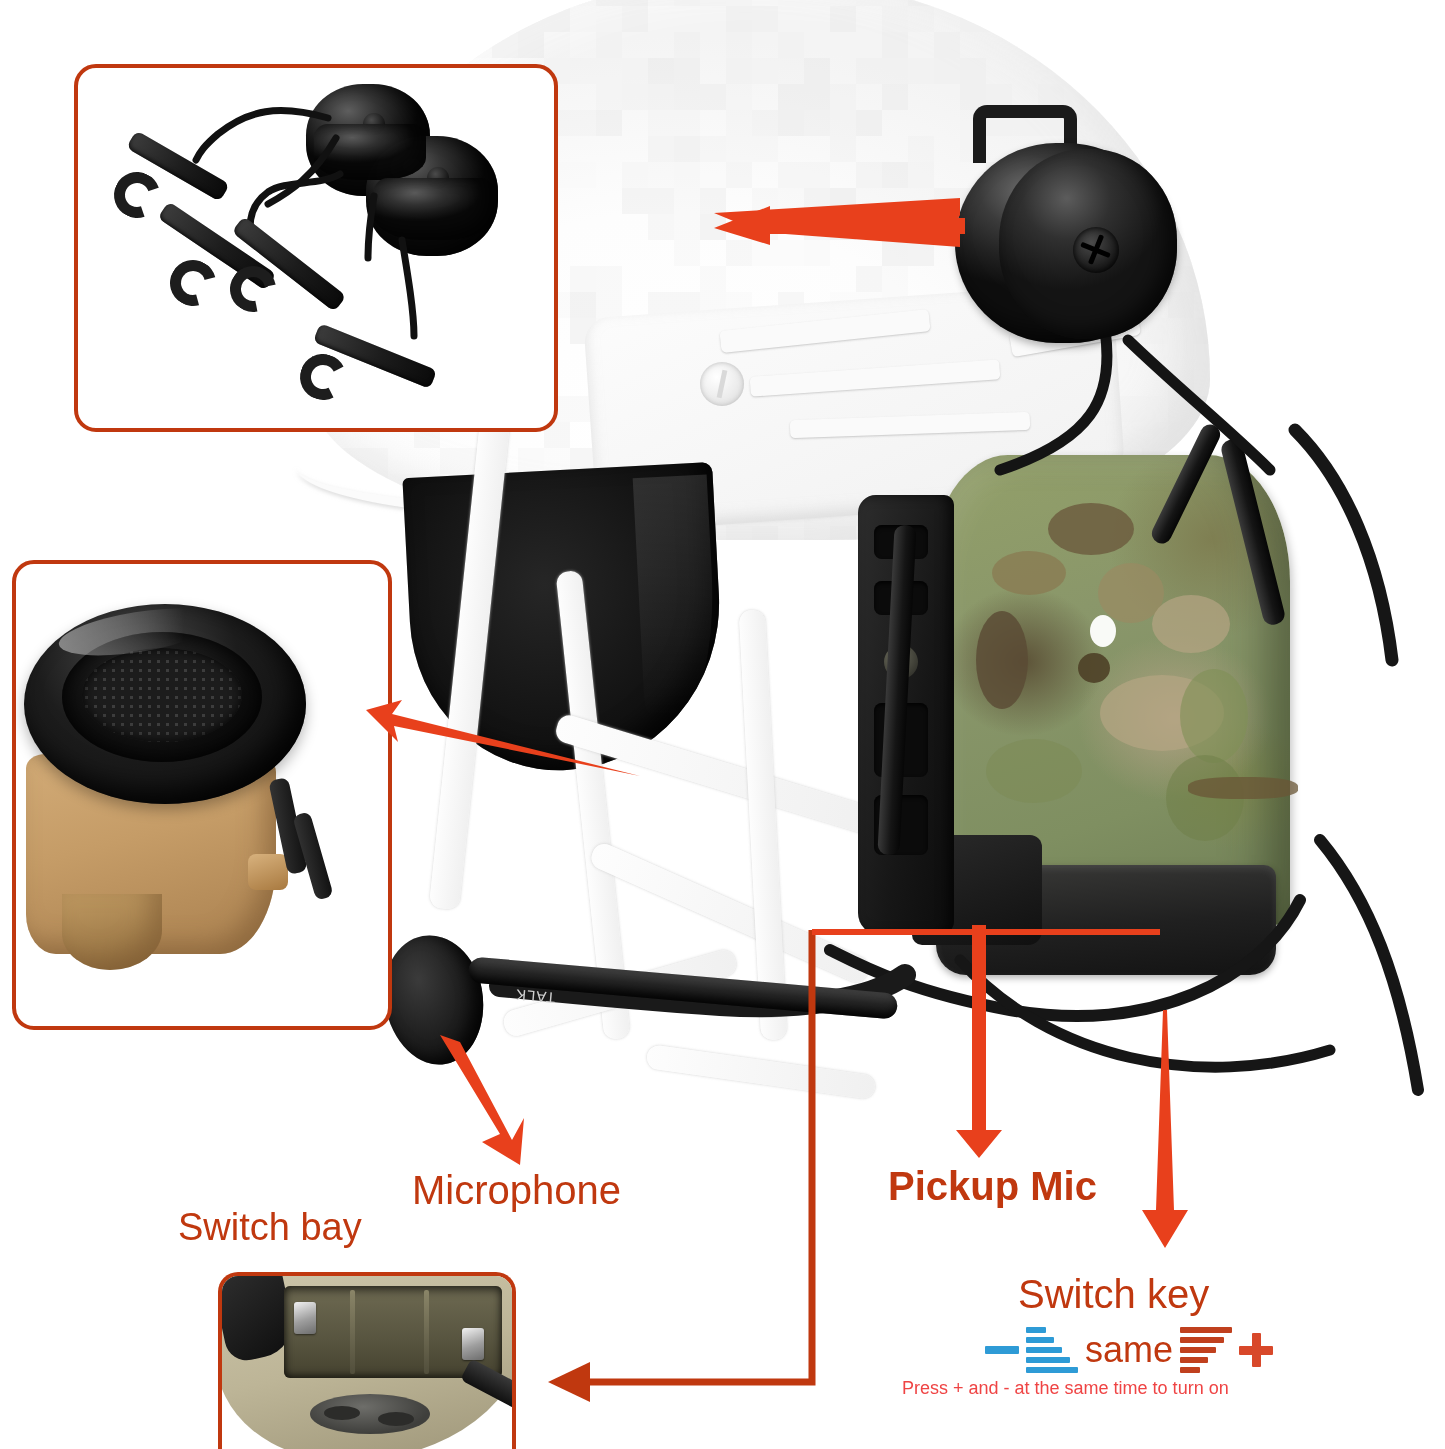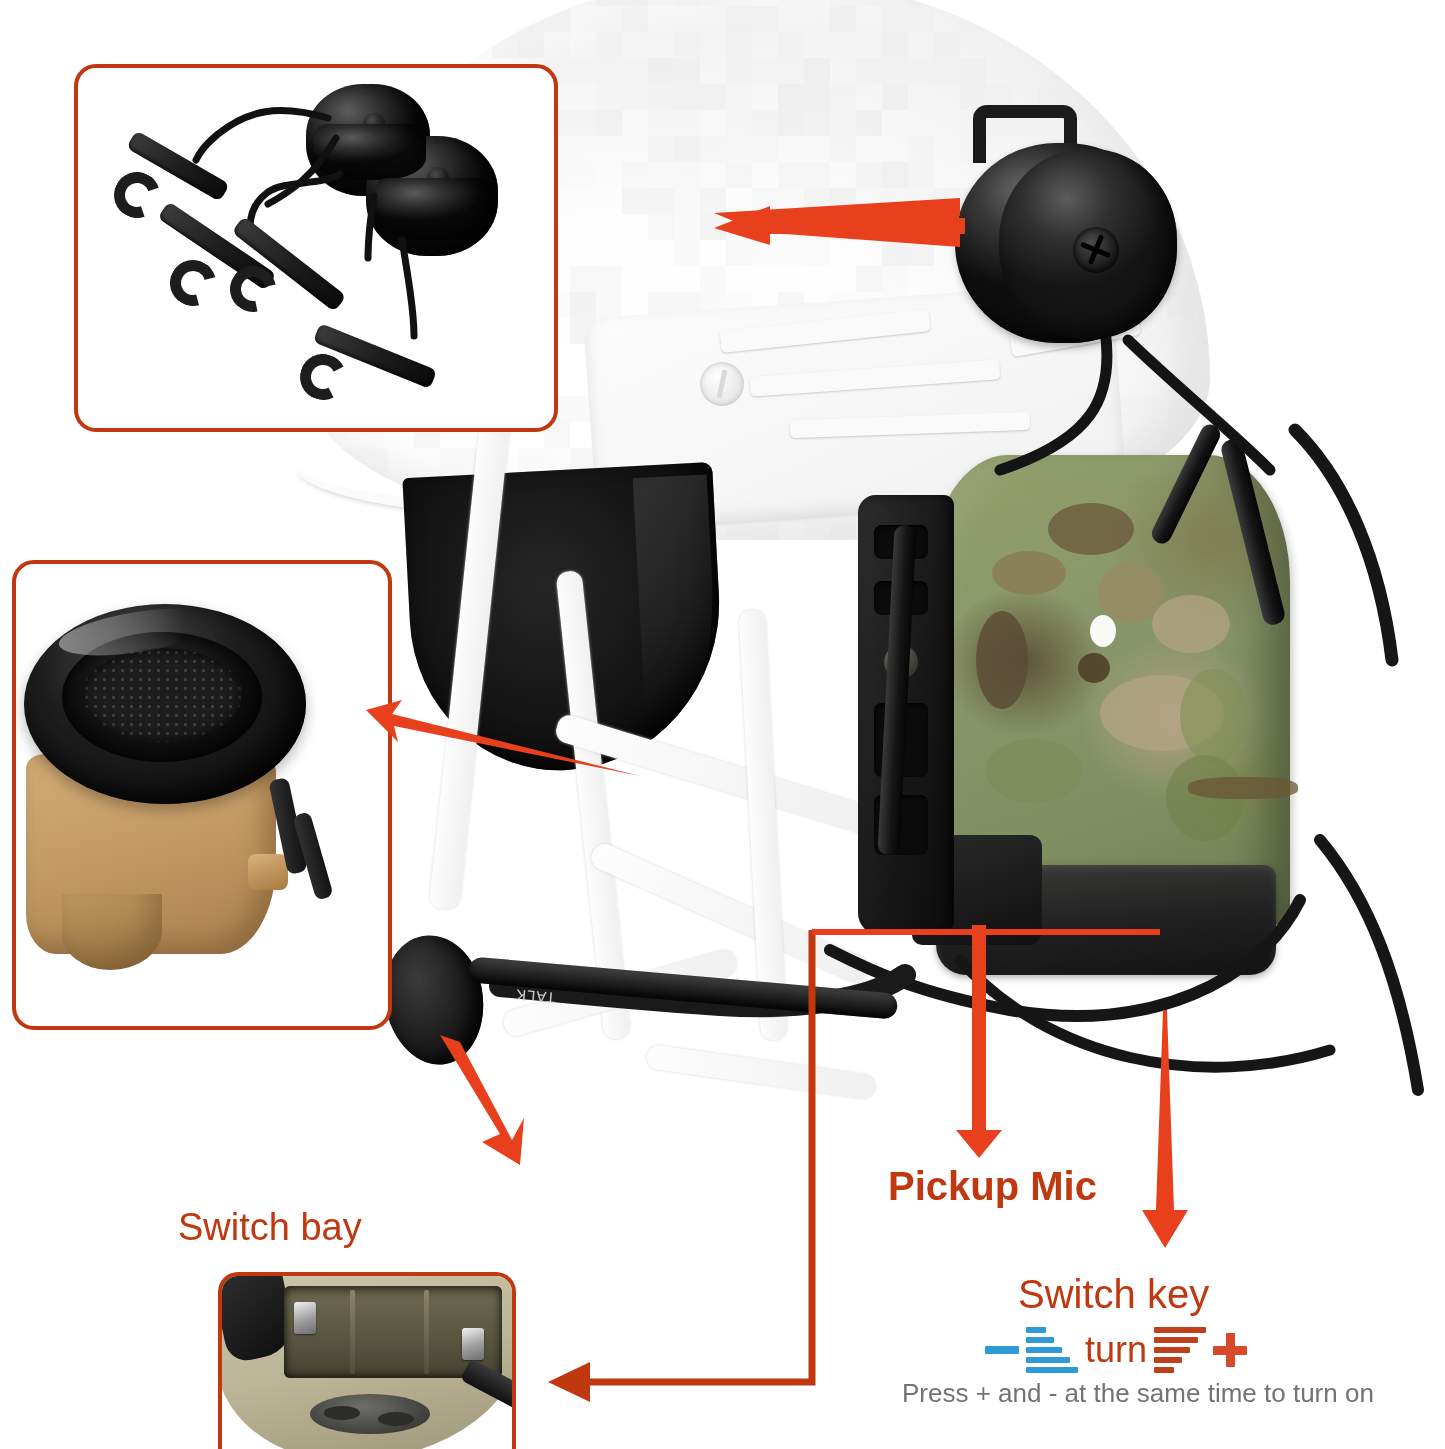--- a/index.html
+++ b/index.html
@@ -346,21 +346,21 @@
   }
   .vol-plus::before { left: 0; top: 13px; width: 34px; height: 9px; }
   .vol-plus::after  { top: 0; left: 13px; height: 34px; width: 9px; }
   .bars { display:flex; flex-direction:column; gap: 4px; }
   .bars span { height: 6px; border-radius: 1px; display:block; }
   .bars.down span { background:#2e9bd6; }
   .bars.up span { background:#c0401e; }
   #vol-voice { font-size: 36px; color:#c0380f; font-family:"Liberation Sans", sans-serif; }
 
   .instr {
-    position: absolute; color:#737373; font-size: 26px;
+    position: absolute; color:#ef4444; font-size: 18px;
     font-family:"Liberation Sans", sans-serif; white-space: nowrap; text-align: center;
   }
   #instr1 { left: 902px; top: 1378px; }
   #instr2 { left: 902px; top: 1412px; }
 </style>
 </head>
 <body>
 
 <div id="stage">
 
@@ -881,34 +881,35 @@
     <g>
       <path d="M812 930 L812 1382 L572 1382" stroke="#c0380f" stroke-width="7" fill="none"></path>
       <polygon points="590,1362 548,1382 590,1402" fill="#c0380f"></polygon>
     </g>
 
     <g>
       <path d="M812 932 L1160 932" stroke="#e8401c" stroke-width="6" fill="none"></path>
     </g>
   </svg>
 
+  <div class="label" id="lbl-microphone">Microphone</div>
   <div class="label" id="lbl-battery">Switch bay</div>
   <div class="label" id="lbl-switch">Switch key</div>
   <div class="label" id="lbl-pickup">Pickup Mic</div>
 
   <div id="volume-row">
     <span class="vol-minus"></span>
     <span class="bars down">
       <span style="width:20px"></span>
       <span style="width:28px"></span>
       <span style="width:36px"></span>
       <span style="width:44px"></span>
       <span style="width:52px"></span>
     </span>
-    <span id="vol-voice">turn</span>
+    <span id="vol-voice">same</span>
     <span class="bars up">
       <span style="width:52px"></span>
       <span style="width:44px"></span>
       <span style="width:36px"></span>
       <span style="width:28px"></span>
       <span style="width:20px"></span>
     </span>
     <span class="vol-plus"></span>
   </div>
 

